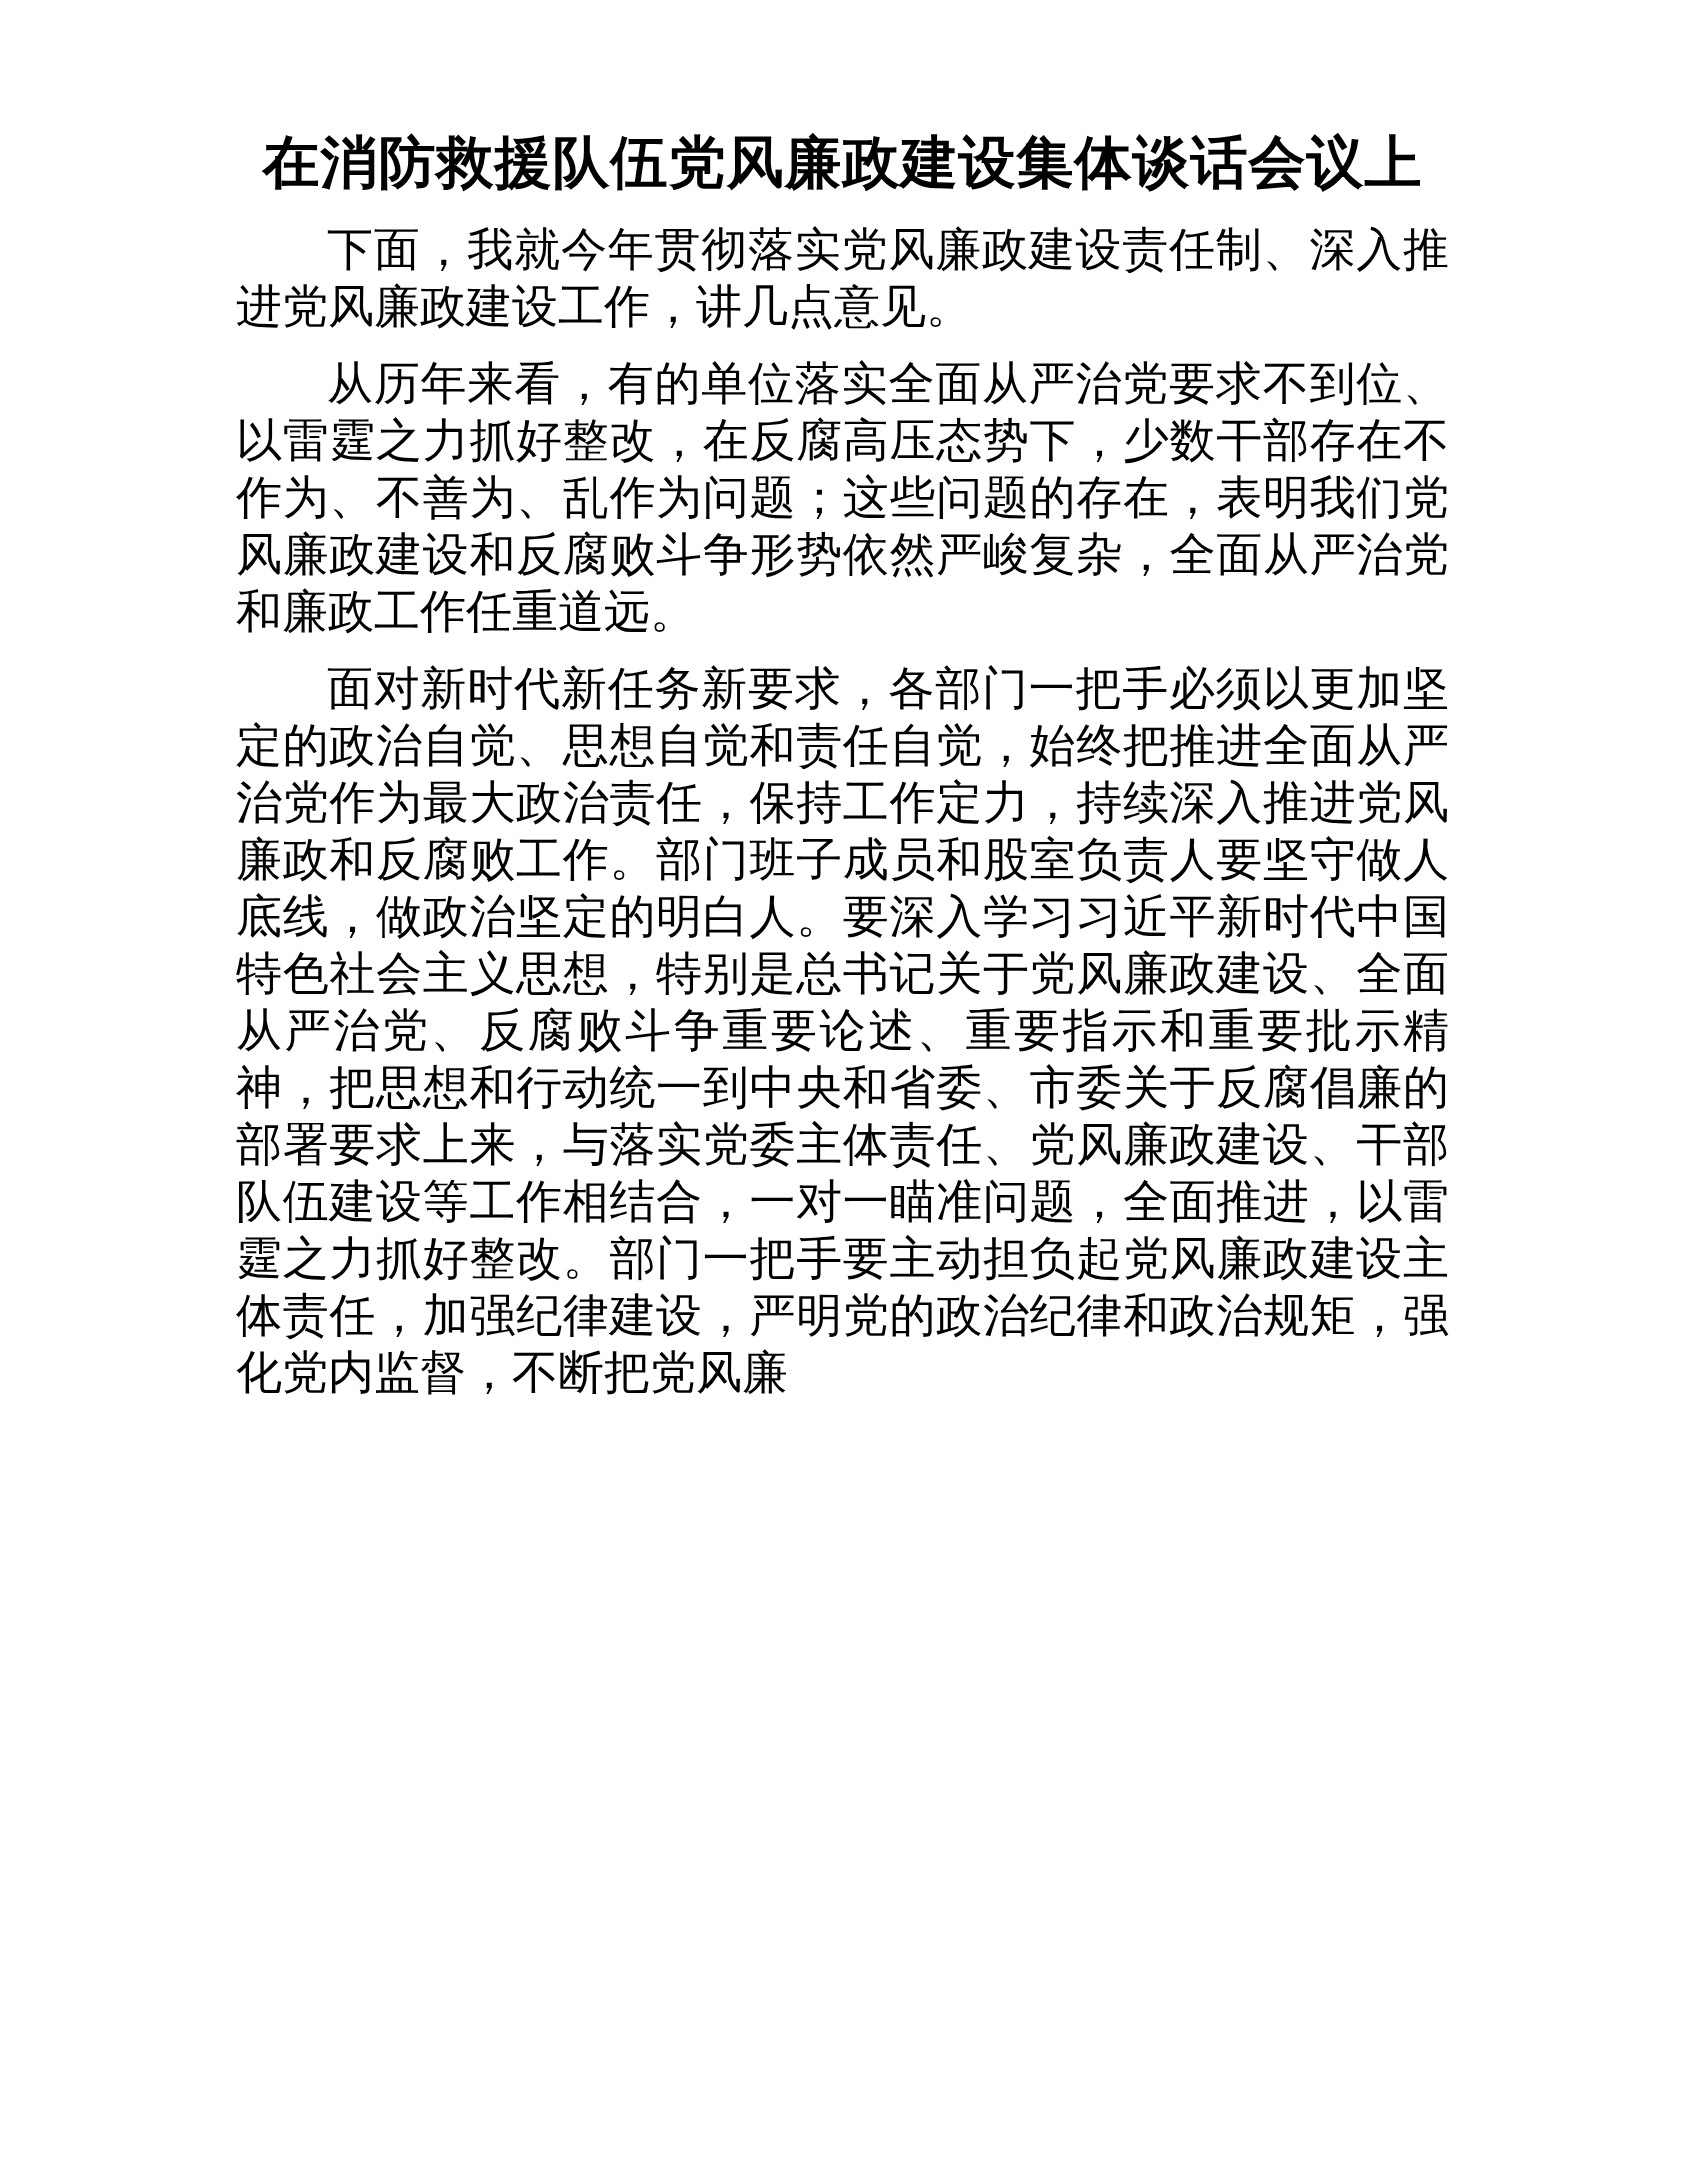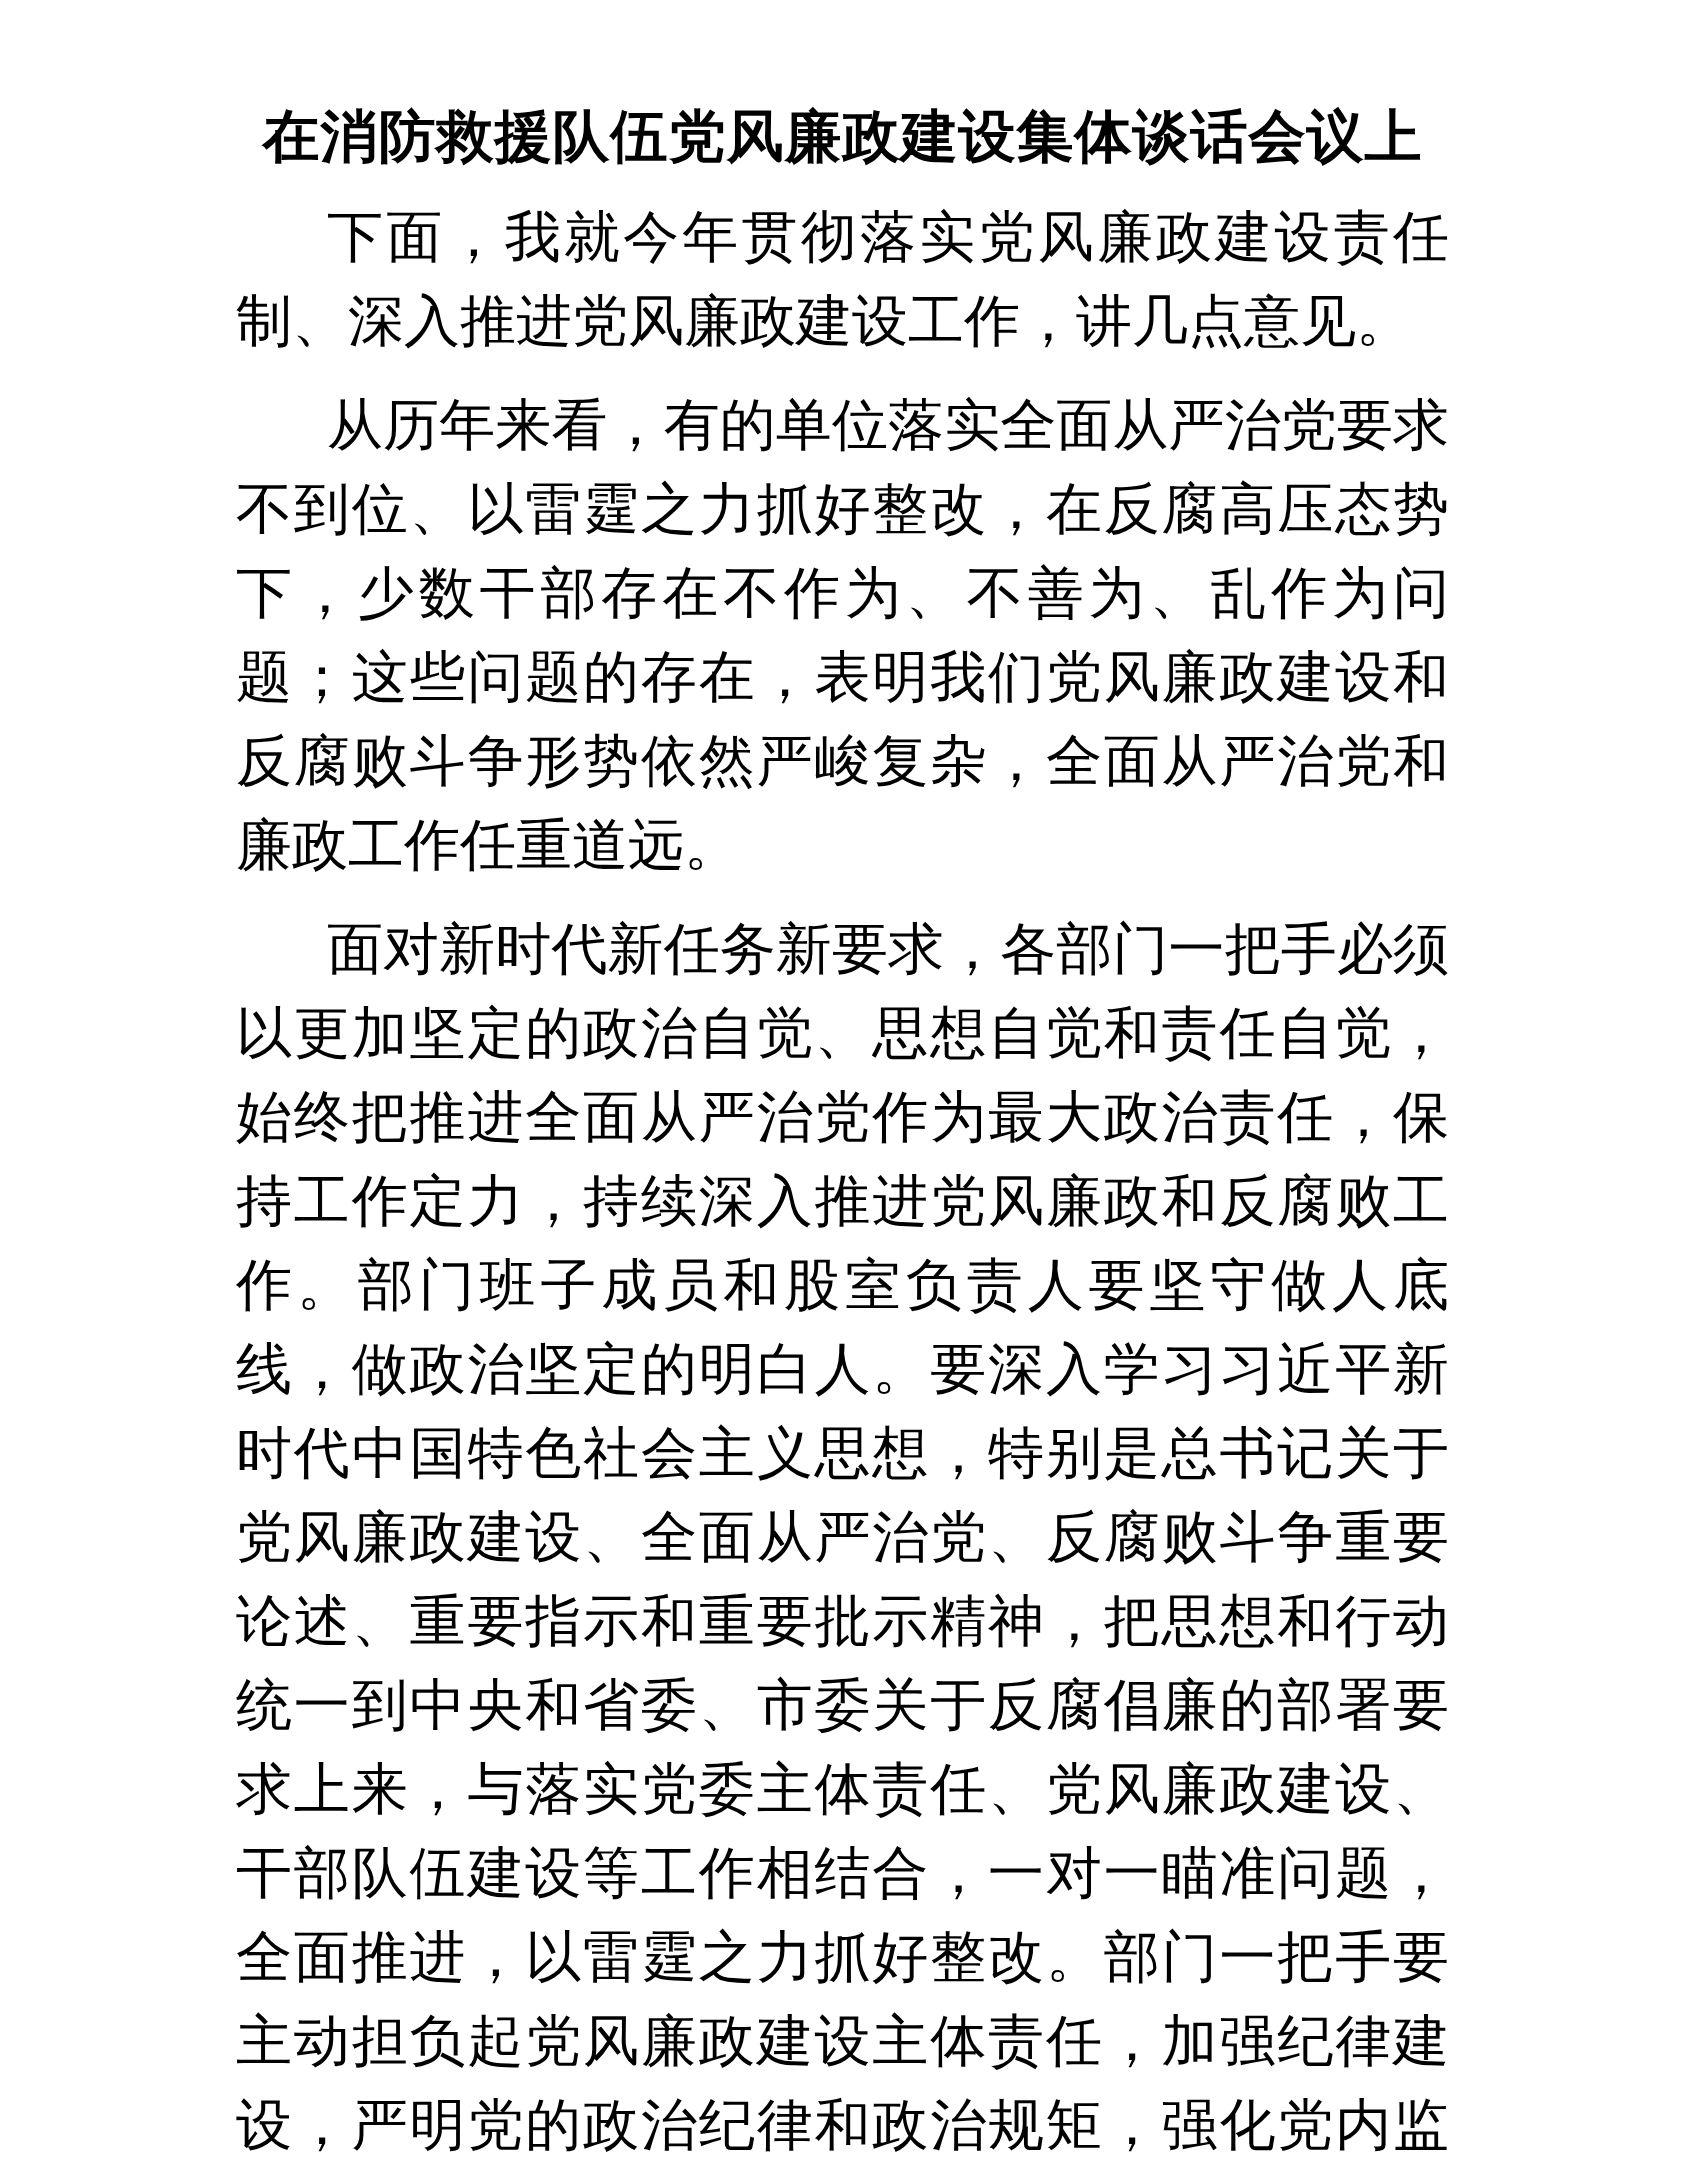--- a/index.html
+++ b/index.html
@@ -8,36 +8,36 @@
     width: 1683px;
     height: 2178px;
     font-family: "Liberation Serif", "DejaVu Serif", serif;
     color: #000000;
     position: relative;
   }
   .page {
     width: 1683px;
     height: 2178px;
     background: #ffffff;
-    padding: 92px 234px 0 236px;
+    padding: 118px 234px 0 236px;
     overflow: hidden;
   }
   .title {
     font-family: "Liberation Sans", "DejaVu Sans", sans-serif;
     font-size: 57px;
     font-weight: 700;
     text-align: center;
     line-height: 89px;
     margin-bottom: 14px;
     letter-spacing: 1px;
   }
   .title-line { display: block; }
   .body-para {
-    font-size: 56px;
-    line-height: 84px;
+    font-size: 46px;
+    line-height: 57px;
     text-indent: 91px;
     text-align: justify;
     margin-bottom: 20px;
     word-break: break-all;
   }
   .heading-para {
     margin-top: 6px;
     margin-bottom: 22px;
   }
 </style>

